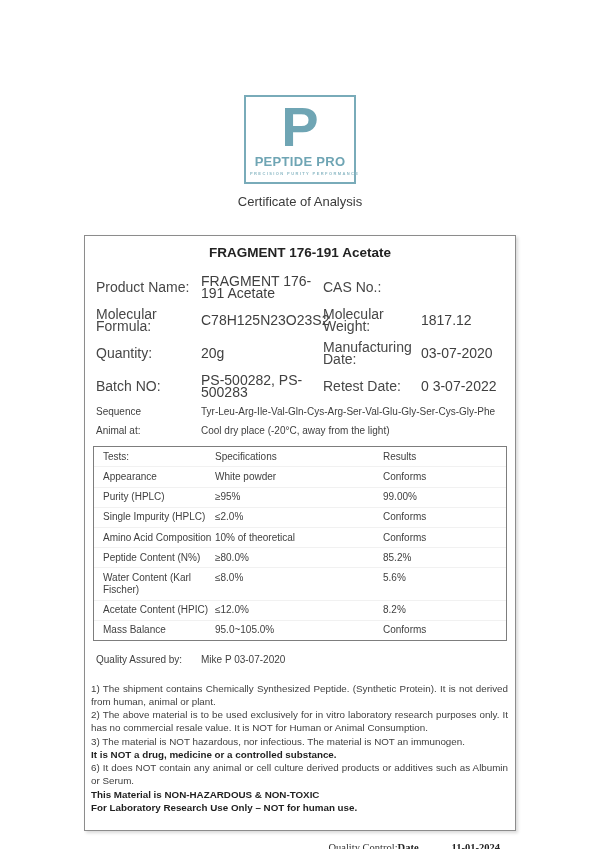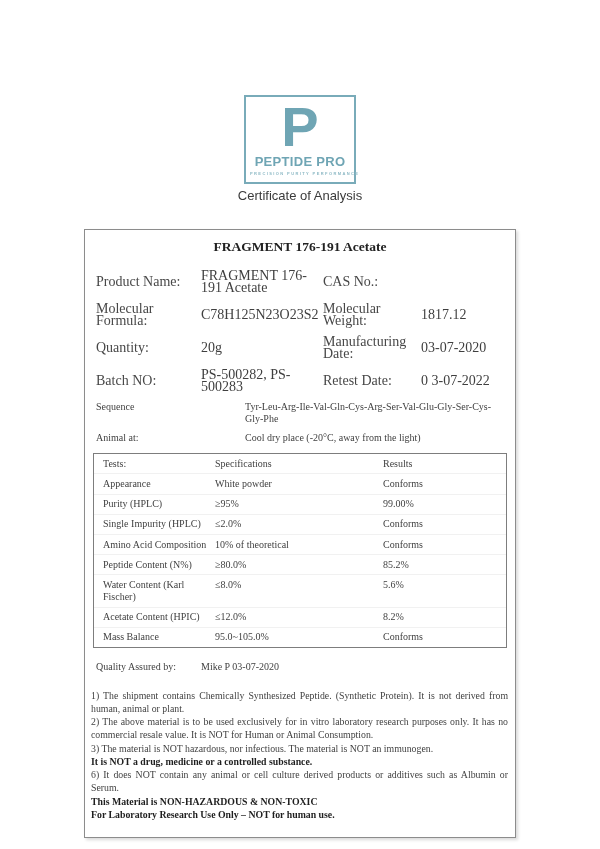--- a/index.html
+++ b/index.html
@@ -10,35 +10,35 @@
   .logo-wrap { padding-top:95px; display:flex; justify-content:center; }
   .logo-box { width:112px; border:2px solid #79abb9; background:#fff;
     text-align:center; padding:3px 4px 6px; }
   .logo-p { font-size:56px; font-weight:bold; color:#6fa5b4; line-height:0.95;
     letter-spacing:0; }
   .logo-name { font-size:13px; font-weight:bold; color:#6fa5b4;
     letter-spacing:0.3px; margin-top:1px; white-space:nowrap; }
   .logo-tagline { font-size:4px; font-weight:bold; color:#8db9c5;
     letter-spacing:1.4px; margin-top:2px; white-space:nowrap; }
 
-  .cert-heading { text-align:center; margin-top:4px; font-size:13px; color:#3a3a3a; }
+  .cert-heading { text-align:center; margin-top:10px; font-size:13px; color:#3a3a3a; }
 
   
   .main-box { width:432px; margin:26px auto 0; border:1px solid #8c8c8c;
-    background:#fff; box-shadow:2px 2px 3px rgba(0,0,0,0.15); padding-bottom:6px;font-family:Liberation Serif, serif; }
+    background:#fff; box-shadow:2px 2px 3px rgba(0,0,0,0.15); padding-bottom:6px; }
   .doc-title { text-align:center; font-size:13.5px; font-weight:bold; color:#222;
     padding:9px 0 7px; }
 
   .info-section { padding:3px 11px 0; }
   .info-row { display:grid; grid-template-columns:105px 122px 98px auto;
     padding:4.5px 0; font-size:14px; line-height:12px; align-items:center; }
   .info-row .lbl { color:#474747; align-self:center; }
   .info-row .val { color:#3f3f3f; }
   .full-row { display:grid; grid-template-columns:105px auto;
-    padding:3.5px 0; font-size:10px; line-height:12px;gap:44px; }
+    padding:3.5px 0; font-size:10px; line-height:12px; }
 
   
   .tests-box { margin:6px 8px 0; border:1px solid #7d7d7d; font-size:10px; }
   .tests-row { display:grid; grid-template-columns:112px 168px auto;
     padding:3.6px 4px 3.6px 9px; line-height:12px;
     border-bottom:1px solid #f1f1f1; }
   .tests-row:last-child { border-bottom:none; }
   .tests-row .c { color:#3f3f3f; }
 
   .quality-row { display:grid; grid-template-columns:105px auto;

